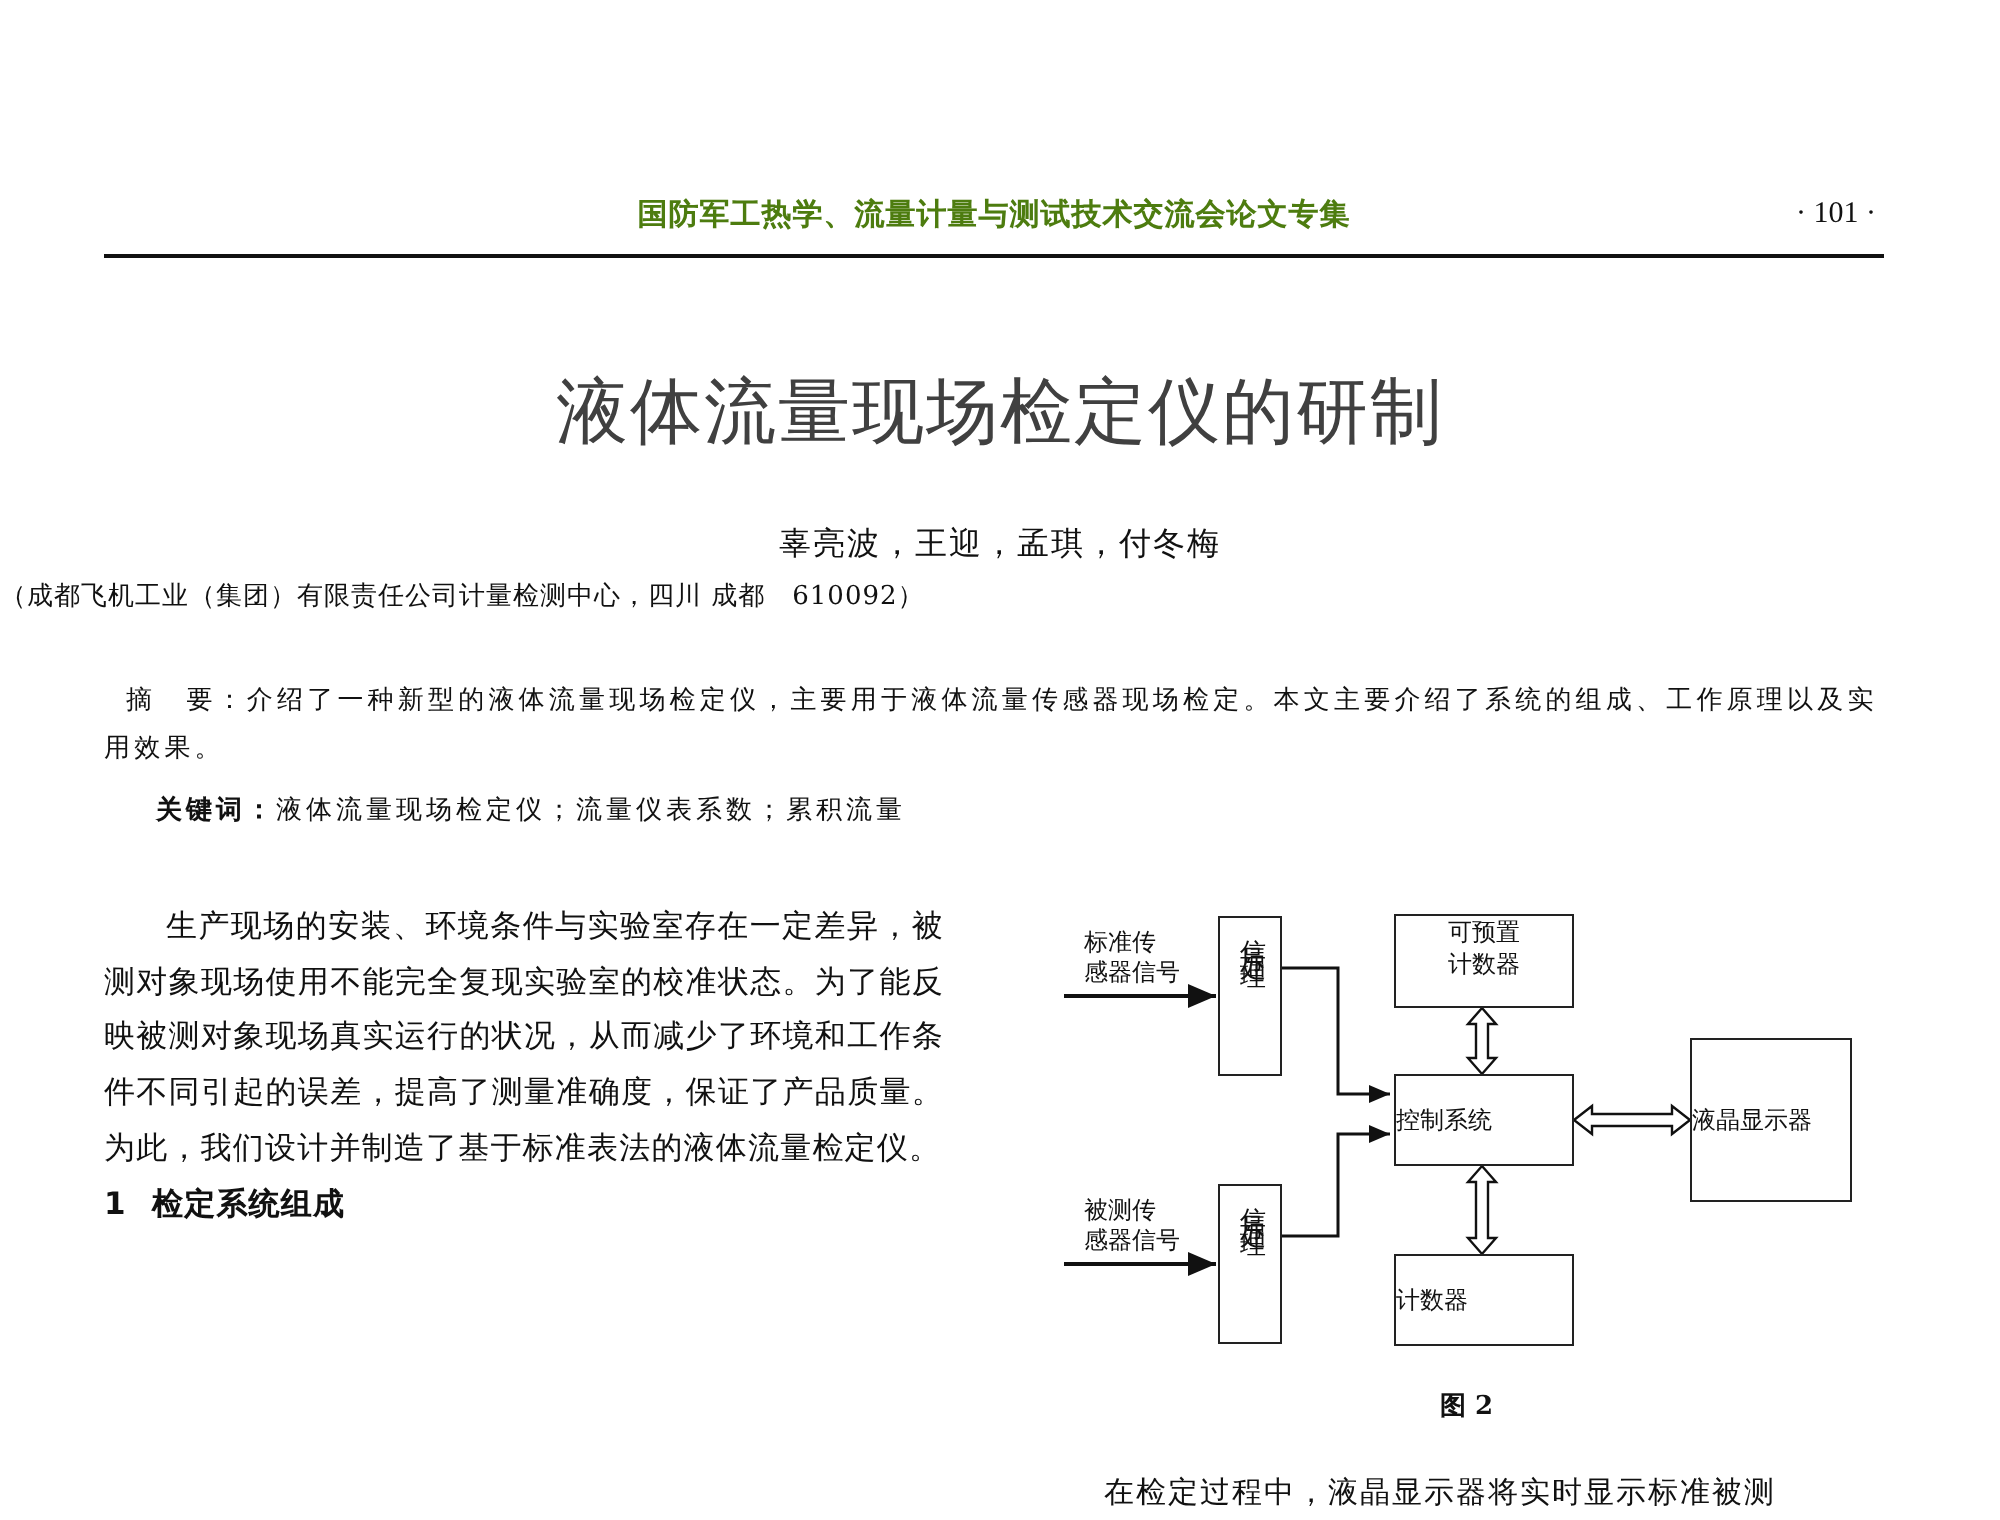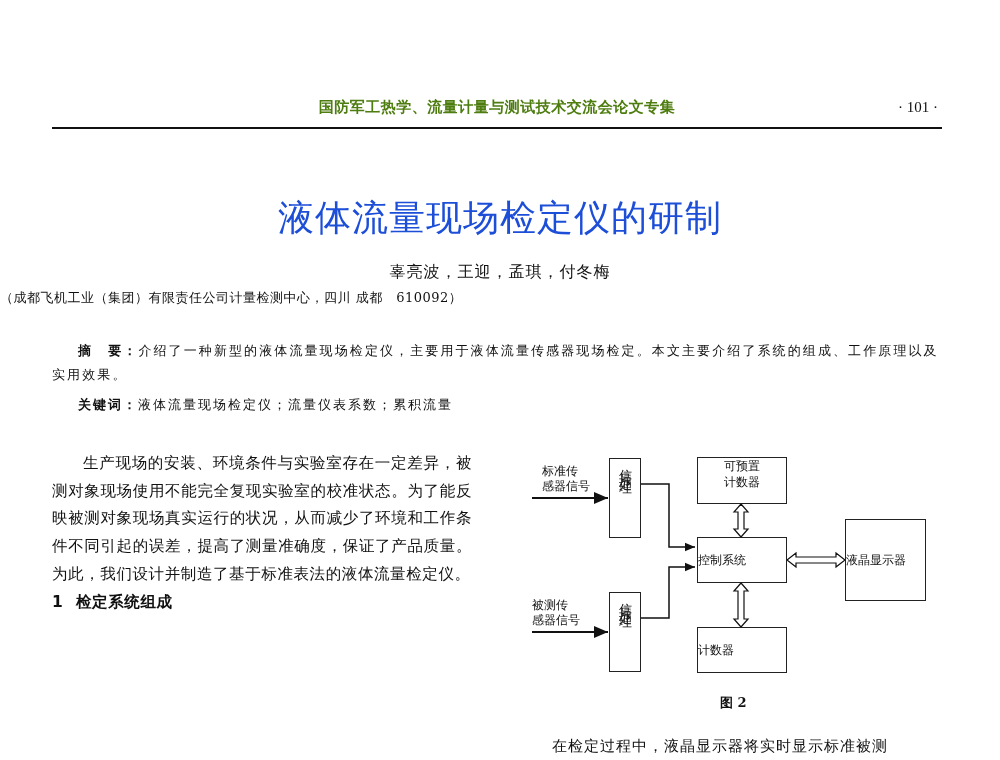--- a/index.html
+++ b/index.html
@@ -14,27 +14,27 @@
     left: 52px; width: 890px; top: 98px; height: 22px; text-align: center;
     font-family: "DejaVu Sans", "Liberation Sans", sans-serif;
     font-weight: bold; font-size: 15px; letter-spacing: 0.5px; color: #4d7c0f;
   }
   .page-num { left: 858px; top: 99px; font-size: 15px; font-family: "Liberation Serif", serif; margin-left: 40px; }
   .head-rule { left: 52px; top: 127px; width: 890px; height: 2px; background: #111; }
 
   .title {
     left: 0; width: 1000px; top: 182px; text-align: center;
     font-family: "DejaVu Sans", "Liberation Sans", sans-serif;
-    font-size: 36px; letter-spacing: 1px; color: #1d4ed8; margin-top: 12px;
+    font-size: 36px; letter-spacing: 1px; color: #404040;
   }
   .authors { left: 0; width: 1000px; top: 262px; text-align: center; font-size: 16px; letter-spacing: 1px; }
   .affil { left: 0; width: 1000px; top: 289px; font-size: 13px; letter-spacing: 0.5px; }
 
   .abstract { left: 52px; width: 892px; top: 339px; font-size: 13px; line-height: 24px; letter-spacing: 2.1px; white-space: normal; }
-  .abstract .lbl { font-weight: bold; font-family: "DejaVu Sans", "Liberation Sans", sans-serif; margin-left: 26px; }
+  .abstract .lbl { font-weight: normal; font-family: "DejaVu Sans", "Liberation Sans", sans-serif; margin-left: 11px; }
   .keywords { left: 78px; top: 396px; font-size: 13px; letter-spacing: 2px; }
   .keywords .lbl { font-weight: bold; font-family: "DejaVu Sans", "Liberation Sans", sans-serif; }
 
   .col-left { left: 52px; width: 420px; top: 450px; font-size: 15.5px; line-height: 27.7px; white-space: normal; letter-spacing: 0.6px; text-align: justify; }
   .col-left p { margin: 0; text-indent: 2em; }
   .col-left .section { font-family: "DejaVu Sans", "Liberation Sans", sans-serif; font-weight: bold; text-indent: 0; font-size: 15.5px; }
   .col-left .section .num { display: inline-block; width: 24px; }
 
   .diagram { left: 520px; top: 440px; width: 470px; height: 270px; }
   .box { position: absolute; border: 1.5px solid #222; background: #fff; box-sizing: border-box;
@@ -90,21 +90,21 @@
 
     <path d="M221,143 L228,151 L224,151 L224,179 L228,179 L221,187 L214,179 L218,179 L218,151 L214,151 Z" fill="#fff" stroke="#111" stroke-width="1.2"></path>
 
     <path d="M267,120 L276,113 L276,117 L316,117 L316,113 L325,120 L316,127 L316,123 L276,123 L276,127 Z" fill="#fff" stroke="#111" stroke-width="1.2"></path>
   </svg>
 
   <div class="in-label" style="left:22px;top:24px">
     <div>标准传</div>
     <div>感器信号</div>
   </div>
-  <div class="in-label" style="left:12px;top:158px">
+  <div class="in-label" style="left:22px;top:158px">
     <div>被测传</div>
     <div>感器信号</div>
   </div>
 
   <div class="box vbox" style="left:89px;top:18px;width:32px;height:80px">信号处理</div>
   <div class="box vbox" style="left:89px;top:152px;width:32px;height:80px">信号处理</div>
 
   <div class="box" style="left:177px;top:17px;width:90px;height:47px;flex-direction:column">
     <div>可预置</div>
     <div>计数器</div>

